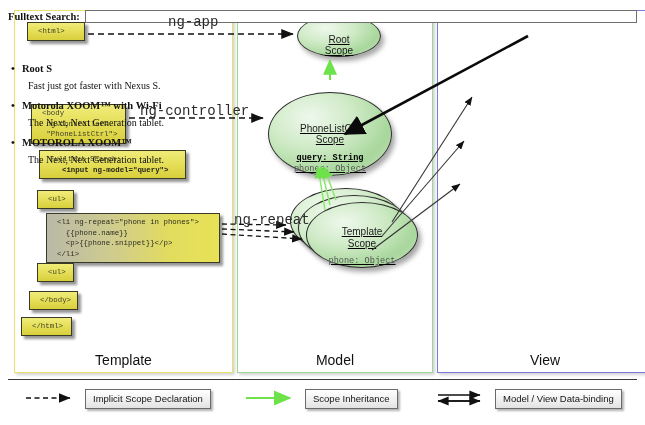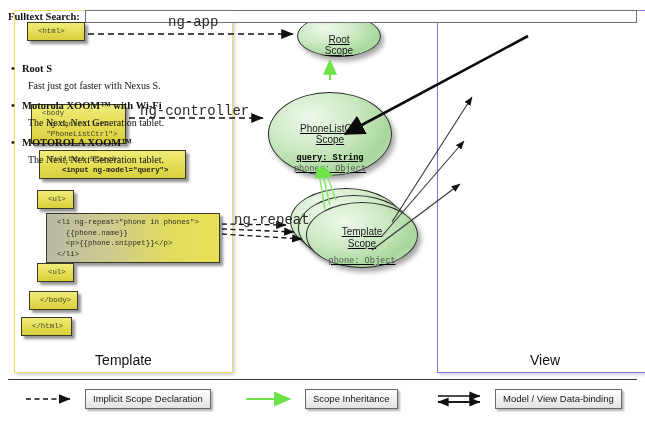--- a/index.html
+++ b/index.html
@@ -147,21 +147,20 @@
   
   #rule {
     position: absolute;
     left: 8px; top: 379px; width: 629px; height: 0;
     border-top: 1.5px solid #3b3b3b;
     z-index: 2;
   }
   .legend-item {
     position: absolute;
     display: flex;
-    align-items: center;
     z-index: 6;
   }
   .legend-chip {
     border: 1.4px solid #6a6a6a;
     background: linear-gradient(to bottom, #ffffff 0%, #f2f2f2 50%, #e2e2e2 100%);
     box-shadow: 2px 2px 2px rgba(0,0,0,0.3);
     font-size: 9.5px;
     color: #141414;
     padding: 3px 7px 4px 7px;
     white-space: nowrap;
@@ -169,20 +168,23 @@
   }
   .legend-gly { width: 54px; height: 18px; margin-right: 7px; flex: none; }
 </style>
 </head>
 <body>
 
 <div id="stage">
 
   <div class="panel panel-template">
     <div class="panel-label">Template</div>
+  </div>
+  <div class="panel panel-model">
+    <div class="panel-label">Model</div>
   </div>
   <div class="panel panel-view">
     <div class="panel-label">View</div>
   </div>
 
   <div class="codebox" style="left:27px; top:22px; width:58px;">&lt;html&gt;</div>
 
   <div class="codebox" style="left:31px; top:104px; width:95px;">&lt;body
  ng-controller=
  "PhoneListCtrl"&gt;</div>

